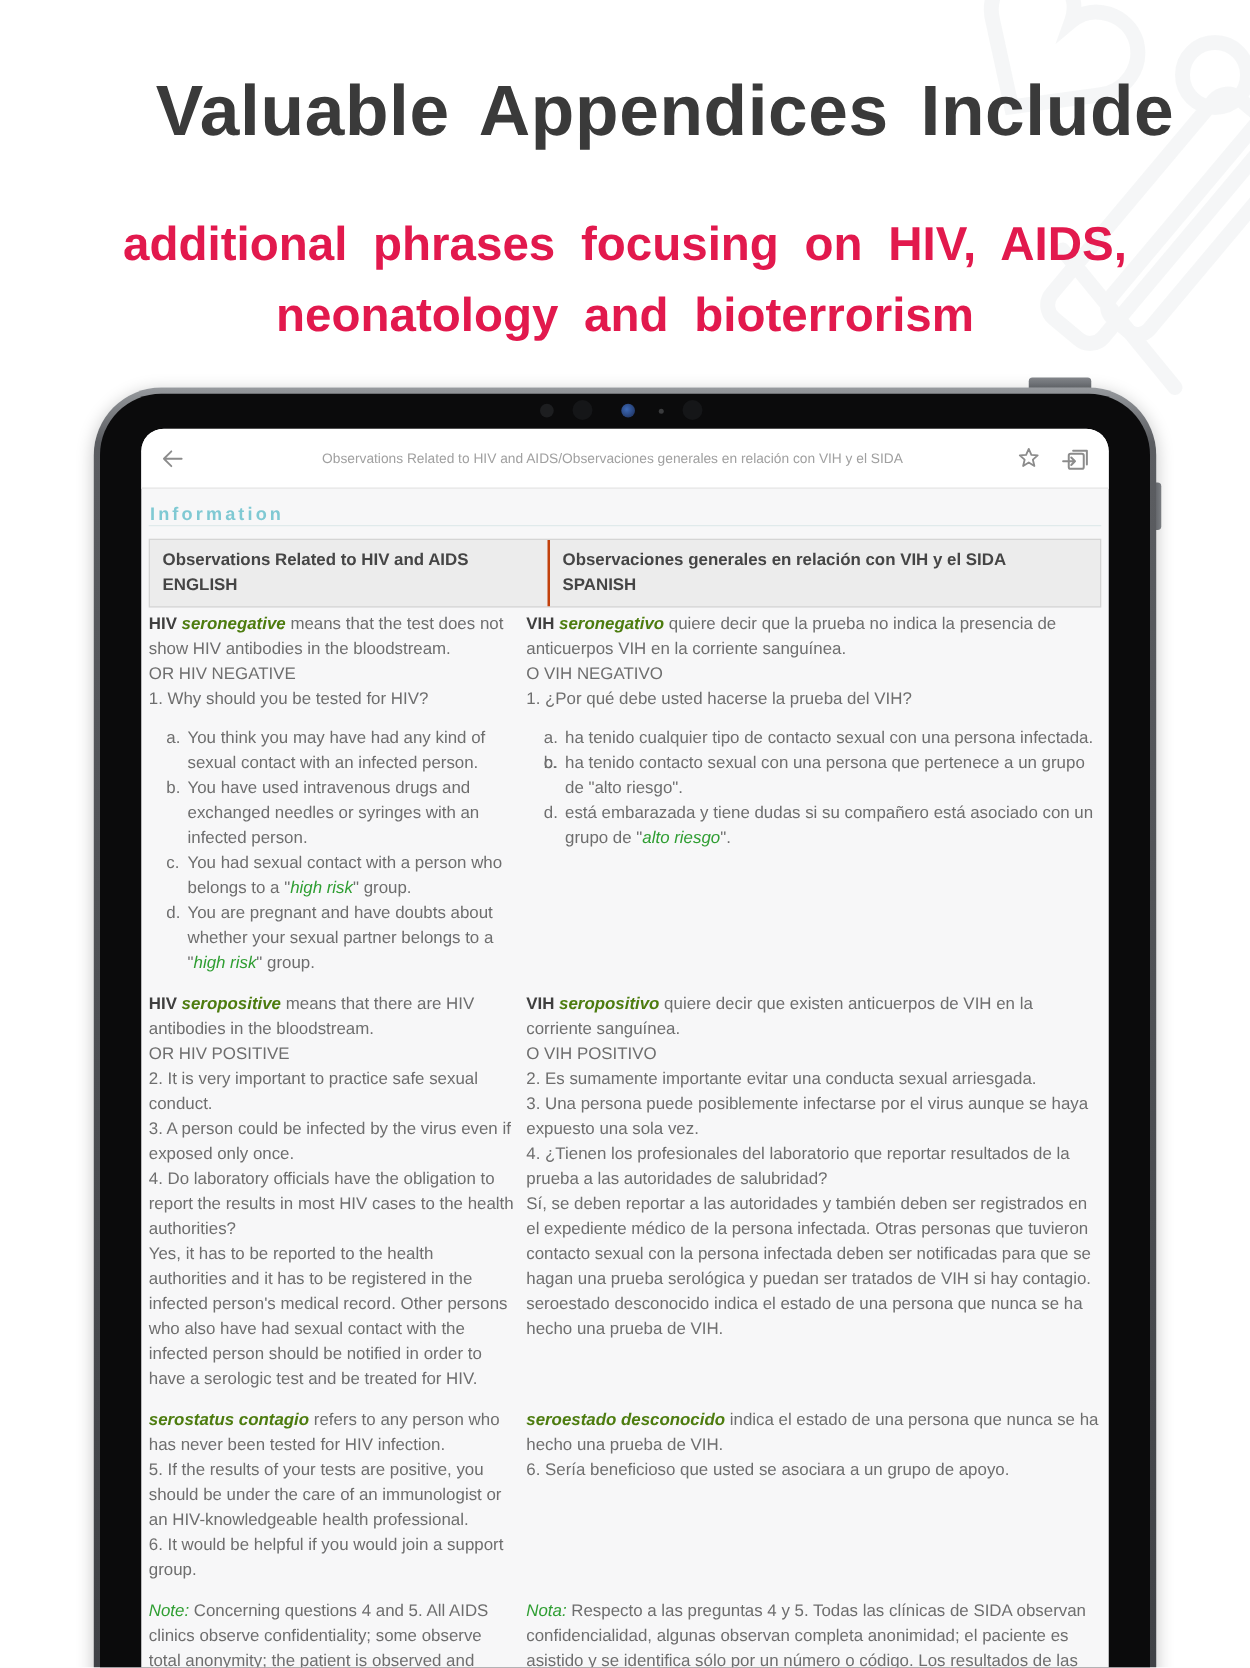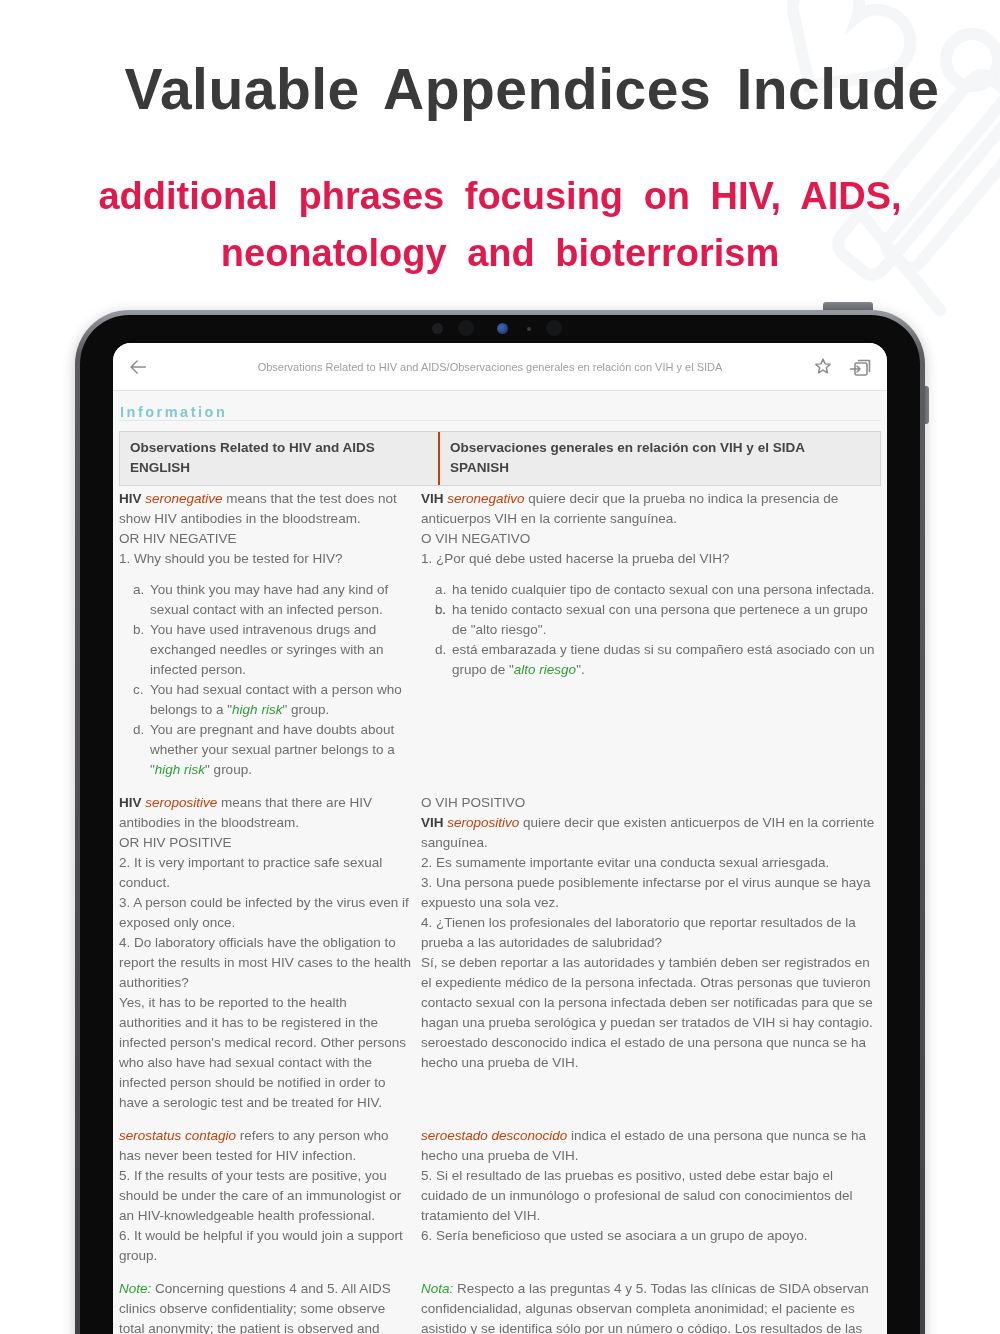--- a/index.html
+++ b/index.html
@@ -68,21 +68,21 @@
   .t-body { margin-top:3px; }
   .t-row { display:grid; grid-template-columns:302px 1fr; margin-bottom:13px; }
   .t-cell { font-size:13.5px; line-height:20px; color:#6e6e6e; }
   .t-cell.en { padding-right:10px; }
   .t-cell.es { padding-right:2px; }
   .bpara { margin:0; }
   .blist { margin-top:11px; }
   .bli { position:relative; padding-left:31px; }
   .bli .marker { position:absolute; left:14px; }
   .b  { font-weight:bold; color:#3f3f3f; }
-  .g  { font-weight:normal; font-style:italic; color:#c2410c; }
+  .g  { font-weight:bold; font-style:italic; color:#4d7c0f; }
   .gi { font-style:italic; color:#2f9e32; }
   svg.icon { stroke:#8c8c8c; fill:none; stroke-width:1.6; stroke-linecap:round; stroke-linejoin:round; }
 </style>
 </head>
 <body>
 
 <div class="page">
 
   <svg class="watermark" width="400" height="340" viewBox="0 0 400 340">
     <g fill="none" stroke="#eef0f1" stroke-width="12" stroke-linecap="round">
@@ -180,37 +180,36 @@
               <div class="t-row">
                 <div class="t-cell en">
                   <div class="bpara"><span class="b">HIV </span><span class="g">seropositive</span><span> means that there are HIV antibodies in the bloodstream.</span></div>
                   <div class="bpara"><span>OR HIV POSITIVE</span></div>
                   <div class="bpara"><span>2. It is very important to practice safe sexual conduct.</span></div>
                   <div class="bpara"><span>3. A person could be infected by the virus even if exposed only once.</span></div>
                   <div class="bpara"><span>4. Do laboratory officials have the obligation to report the results in most HIV cases to the health authorities?</span></div>
                   <div class="bpara"><span>Yes, it has to be reported to the health authorities and it has to be registered in the infected person's medical record. Other persons who also have had sexual contact with the infected person should be notified in order to have a serologic test and be treated for HIV.</span></div>
                 </div>
                 <div class="t-cell es">
+                  <div class="bpara"><span class="b">VIH </span><span class="g">seropositivo</span><span> quiere decir que existen anticuerpos de VIH en la corriente sanguínea.</span></div>
                   <div class="bpara"><span>O VIH POSITIVO</span></div>
-                  <div class="bpara"><span class="b">VIH </span><span class="g">seropositivo</span><span> quiere decir que existen anticuerpos de VIH en la corriente sanguínea.</span></div>
                   <div class="bpara"><span>2. Es sumamente importante evitar una conducta sexual arriesgada.</span></div>
                   <div class="bpara"><span>3. Una persona puede posiblemente infectarse por el virus aunque se haya expuesto una sola vez.</span></div>
                   <div class="bpara"><span>4. ¿Tienen los profesionales del laboratorio que reportar resultados de la prueba a las autoridades de salubridad?</span></div>
                   <div class="bpara"><span>Sí, se deben reportar a las autoridades y también deben ser registrados en el expediente médico de la persona infectada. Otras personas que tuvieron contacto sexual con la persona infectada deben ser notificadas para que se hagan una prueba serológica y puedan ser tratados de VIH si hay contagio. seroestado desconocido indica el estado de una persona que nunca se ha hecho una prueba de VIH.</span></div>
                 </div>
               </div>
               <div class="t-row">
                 <div class="t-cell en">
                   <div class="bpara"><span class="g">serostatus contagio</span><span> refers to any person who has never been tested for HIV infection.</span></div>
                   <div class="bpara"><span>5. If the results of your tests are positive, you should be under the care of an immunologist or an HIV-knowledgeable health professional.</span></div>
                   <div class="bpara"><span>6. It would be helpful if you would join a support group.</span></div>
                 </div>
                 <div class="t-cell es">
                   <div class="bpara"><span class="g">seroestado desconocido</span><span> indica el estado de una persona que nunca se ha hecho una prueba de VIH.</span></div>
-                  <div class="bpara"><span>5. Si el resultado de las pruebas es positivo, usted debe estar bajo el cuidado de un inmunólogo o profesional de salud con conocimientos del tratamiento del VIH.</span></div>
                   <div class="bpara"><span>6. Sería beneficioso que usted se asociara a un grupo de apoyo.</span></div>
                 </div>
               </div>
               <div class="t-row">
                 <div class="t-cell en">
                   <div class="bpara"><span class="gi">Note:</span><span> Concerning questions 4 and 5. All AIDS clinics observe confidentiality; some observe total anonymity; the patient is observed and identified only by a code number. Results of the test are only given to the patient by his doctor.</span></div>
                 </div>
                 <div class="t-cell es">
                   <div class="bpara"><span class="gi">Nota:</span><span> Respecto a las preguntas 4 y 5. Todas las clínicas de SIDA observan confidencialidad, algunas observan completa anonimidad; el paciente es asistido y se identifica sólo por un número o código. Los resultados de las pruebas se entregan exclusivamente al paciente por su médico.</span></div>
                 </div>

